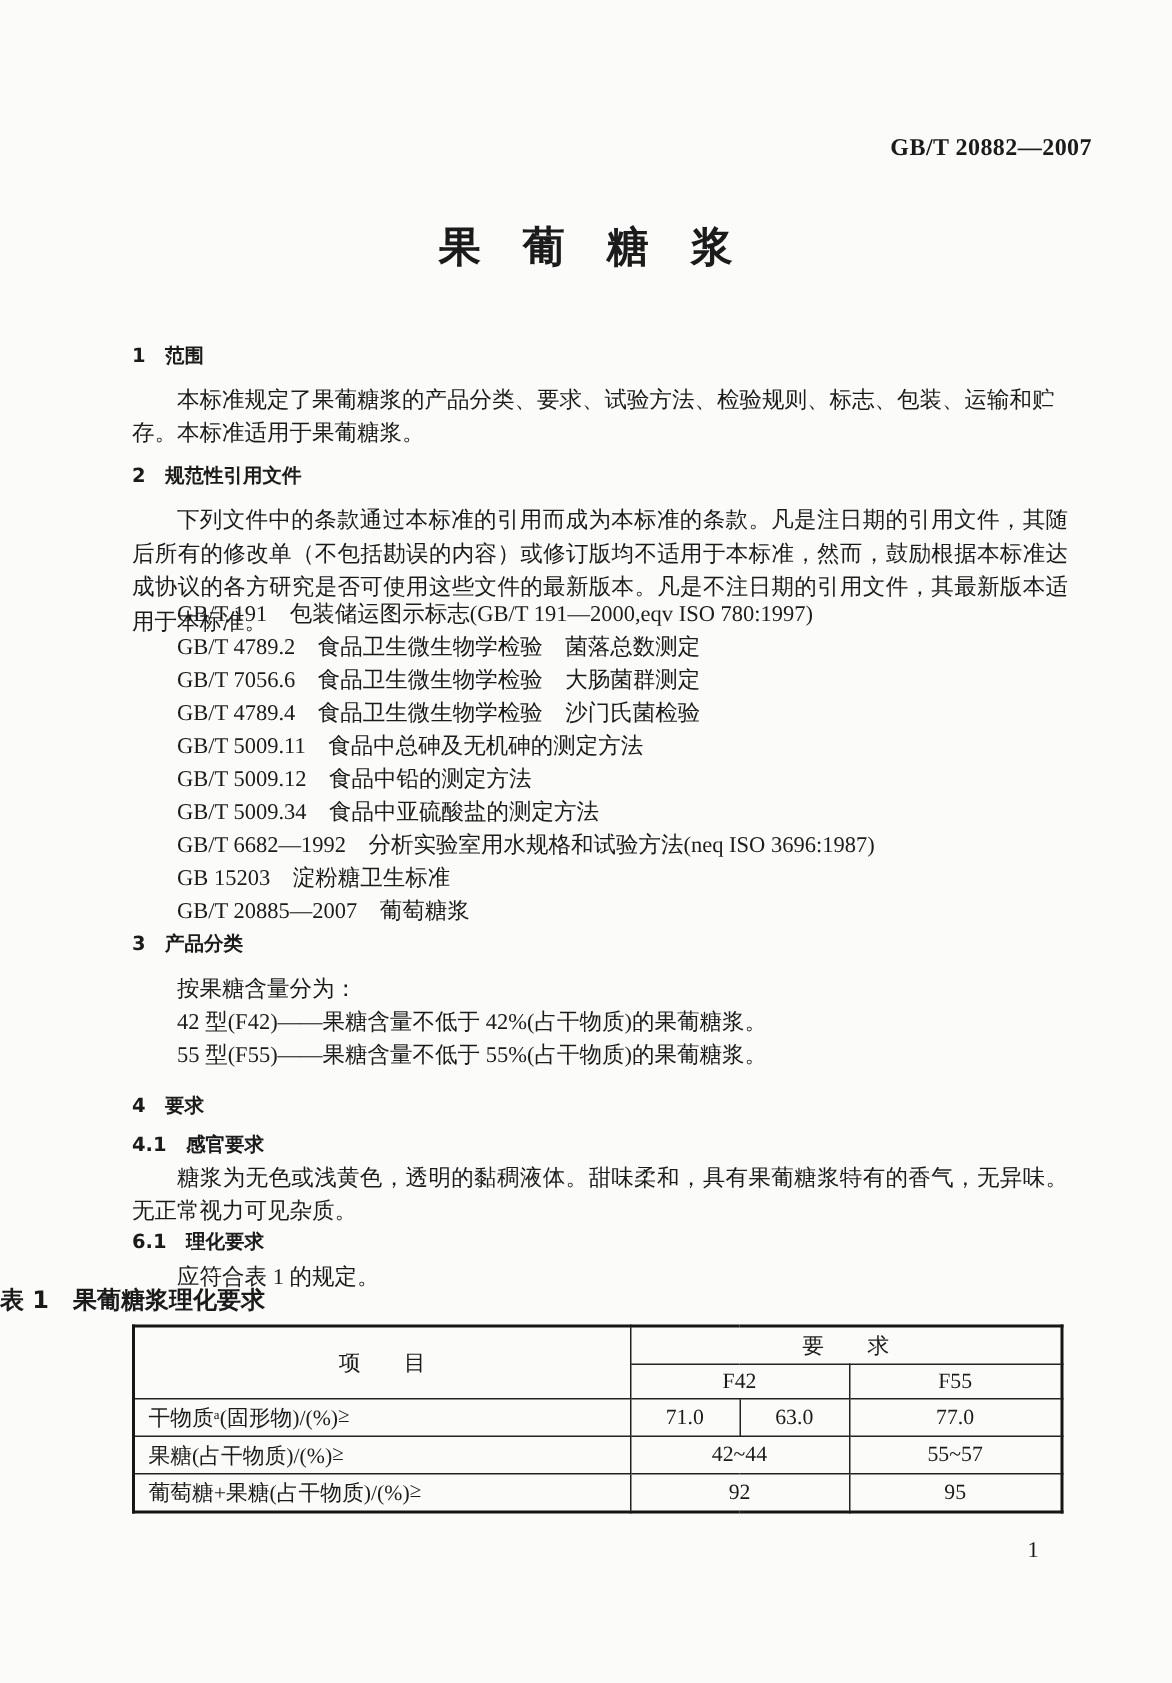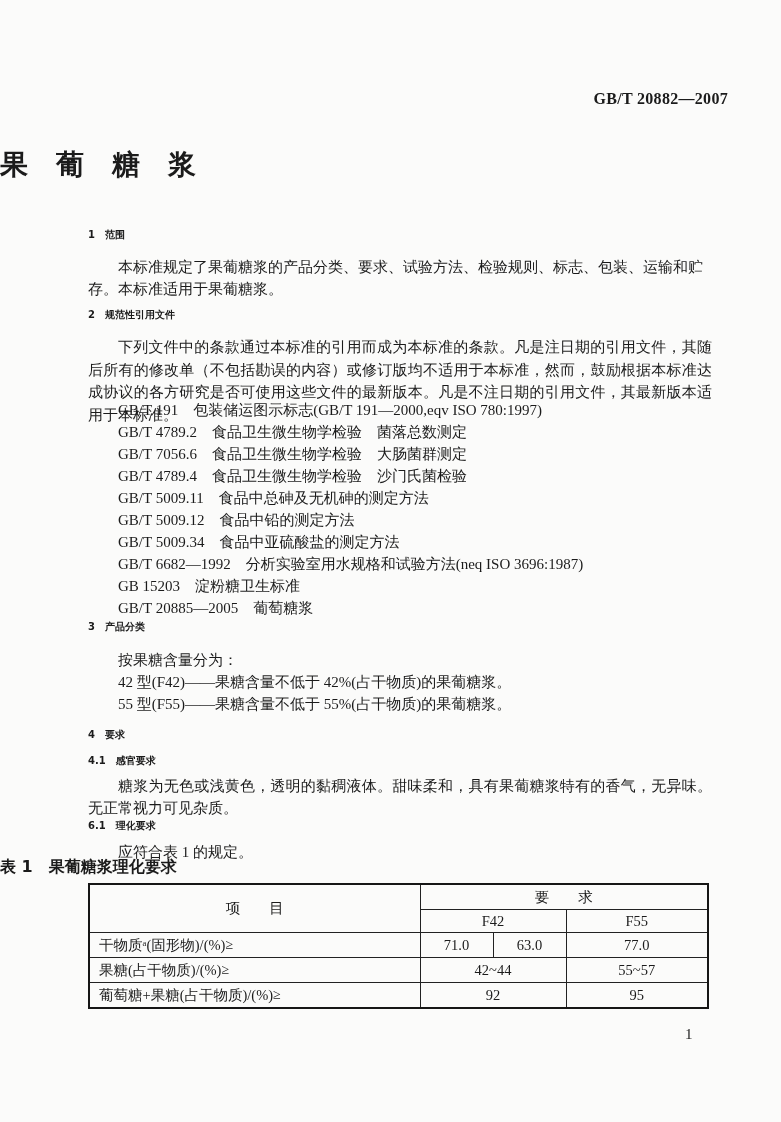--- a/index.html
+++ b/index.html
@@ -12,28 +12,28 @@
     -webkit-font-smoothing:antialiased;
   }
   .abs { position:absolute; }
   .doc-code {
     top:90px; right:53px;
     font-family:Liberation Serif, serif;
     font-weight:bold; font-size:16px; letter-spacing:0.3px;
   }
   .doc-title {
     top:146px; left:0; width:100%;
-    text-align:left;
+    text-align:center;
     font-family:Liberation Sans, sans-serif;
     font-weight:bold; font-size:28px;
   }
   .sec-heading {
     left:88px; width:622px;
     font-family:"DejaVu Sans","Liberation Sans",sans-serif;
-    font-weight:bold; font-size:10px;
+    font-weight:bold; font-size:13px;
   }
   .body-line {
     left:88px; width:624px;
     font-size:15px; line-height:22px;
   }
   .indent { text-indent:2em; }
   .justify { text-align:justify; }
   .ref-line { padding-left:2em; height:22px; white-space:nowrap; }
   .tbl-caption {
     top:857px; left:0; width:100%;
@@ -86,21 +86,21 @@
 <div class="abs body-line" style="top:399px">
   <div class="ref-line">GB/T 191　包装储运图示标志(GB/T 191—2000,eqv ISO 780:1997)</div>
   <div class="ref-line">GB/T 4789.2　食品卫生微生物学检验　菌落总数测定</div>
   <div class="ref-line">GB/T 7056.6　食品卫生微生物学检验　大肠菌群测定</div>
   <div class="ref-line">GB/T 4789.4　食品卫生微生物学检验　沙门氏菌检验</div>
   <div class="ref-line">GB/T 5009.11　食品中总砷及无机砷的测定方法</div>
   <div class="ref-line">GB/T 5009.12　食品中铅的测定方法</div>
   <div class="ref-line">GB/T 5009.34　食品中亚硫酸盐的测定方法</div>
   <div class="ref-line">GB/T 6682—1992　分析实验室用水规格和试验方法(neq ISO 3696:1987)</div>
   <div class="ref-line">GB 15203　淀粉糖卫生标准</div>
-  <div class="ref-line">GB/T 20885—2005　葡萄糖浆</div>
+  <div class="ref-line">GB/T 20885—2007　葡萄糖浆</div>
 </div>
 
 <div class="abs sec-heading" style="top:620px">3　产品分类</div>
 <div class="abs body-line indent" style="top:649px">按果糖含量分为：</div>
 <div class="abs body-line indent" style="top:671px">42 型(F42)——果糖含量不低于 42%(占干物质)的果葡糖浆。</div>
 <div class="abs body-line indent" style="top:693px">55 型(F55)——果糖含量不低于 55%(占干物质)的果葡糖浆。</div>
 
 <div class="abs sec-heading" style="top:728px">4　要求</div>
 <div class="abs sec-heading" style="top:754px">4.1　感官要求</div>
 <div class="abs body-line indent justify" style="top:775px">糖浆为无色或浅黄色，透明的黏稠液体。甜味柔和，具有果葡糖浆特有的香气，无异味。无正常视力可见杂质。</div>

